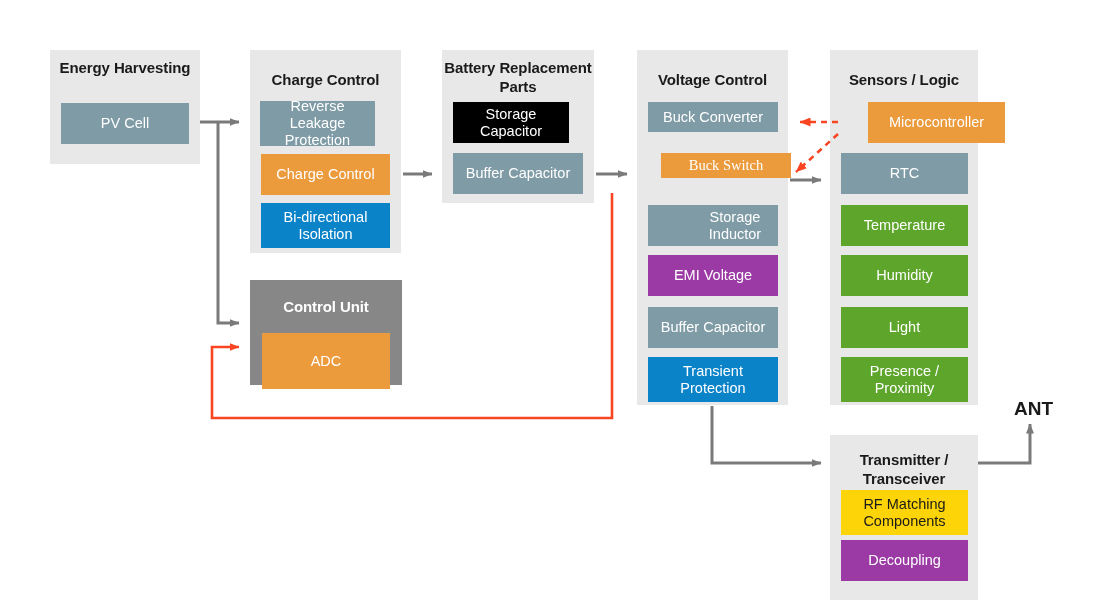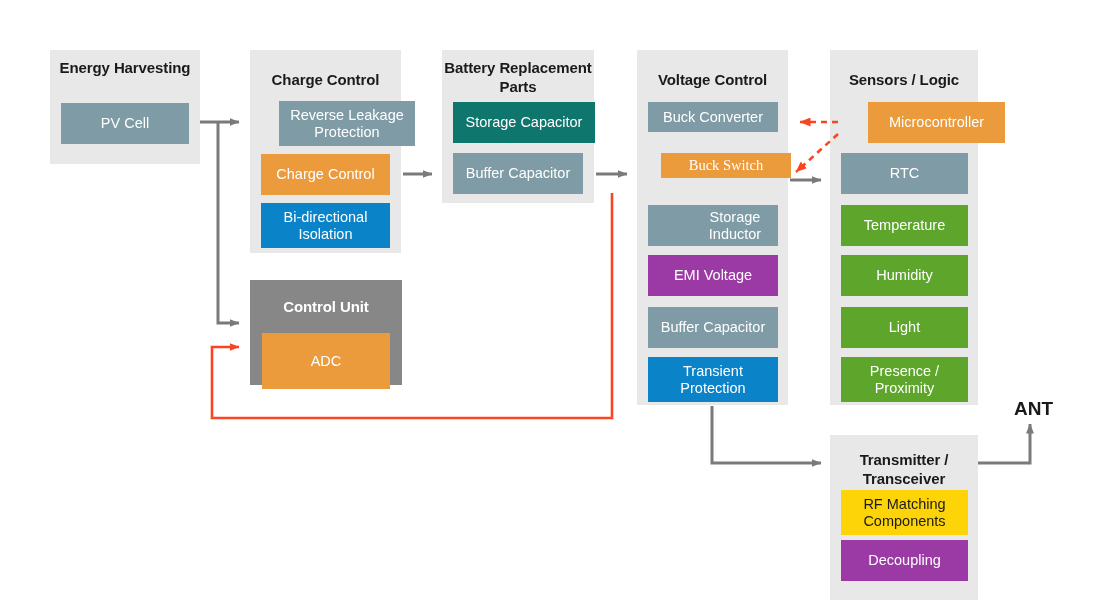--- a/index.html
+++ b/index.html
@@ -78,33 +78,33 @@
 
 <div id="canvas">
 
   <div class="panel" style="left:50px; top:50px; width:150px; height:114px;">
     <div class="panel-title" style="top:8px;">Energy Harvesting</div>
     <div class="block" style="left:11px; top:53px; width:128px; height:41px; background:#7f9ba6;">PV Cell</div>
   </div>
 
   <div class="panel" style="left:250px; top:50px; width:151px; height:203px;">
     <div class="panel-title" style="top:20px;">Charge Control</div>
-    <div class="block" style="left:29px; top:51px; width:136px; height:45px; background:#7f9ba6;">Reverse Leakage Protection</div>
+    <div class="block" style="left:10px; top:51px; width:115px; height:45px; background:#7f9ba6;">Reverse Leakage Protection</div>
     <div class="block" style="left:11px; top:104px; width:129px; height:41px; background:#eb9a3c;">Charge Control</div>
     <div class="block" style="left:11px; top:153px; width:129px; height:45px; background:#0b83c9;">Bi-directional Isolation</div>
   </div>
 
   <div class="panel dark" style="left:250px; top:280px; width:152px; height:105px;">
     <div class="panel-title" style="top:17px;">Control Unit</div>
     <div class="block" style="left:12px; top:53px; width:128px; height:56px; background:#eb9a3c;">ADC</div>
   </div>
 
   <div class="panel" style="left:442px; top:50px; width:152px; height:153px;">
     <div class="panel-title" style="top:8px;">Battery Replacement Parts</div>
-    <div class="block" style="left:11px; top:52px; width:142px; height:41px; background:#0f766e;">Storage Capacitor</div>
+    <div class="block" style="left:11px; top:52px; width:116px; height:41px; background:#000000;">Storage Capacitor</div>
     <div class="block" style="left:11px; top:103px; width:130px; height:41px; background:#7f9ba6;">Buffer Capacitor</div>
   </div>
 
   <div class="panel" style="left:637px; top:50px; width:151px; height:355px;">
     <div class="panel-title" style="top:20px;">Voltage Control</div>
     <div class="block" style="left:11px; top:52px; width:130px; height:30px; background:#7f9ba6;">Buck Converter</div>
     <div class="block" style="left:24px; top:103px; width:130px; height:25px; background:#eb9a3c;font-family:Liberation Serif, serif;">Buck Switch</div>
     <div class="block" style="left:11px; top:155px; width:130px; height:41px; background:#7f9ba6;padding-left:48px;">Storage Inductor</div>
     <div class="block" style="left:11px; top:205px; width:130px; height:41px; background:#9c3aa5;">EMI Voltage</div>
     <div class="block" style="left:11px; top:257px; width:130px; height:41px; background:#7f9ba6;">Buffer Capacitor</div>

